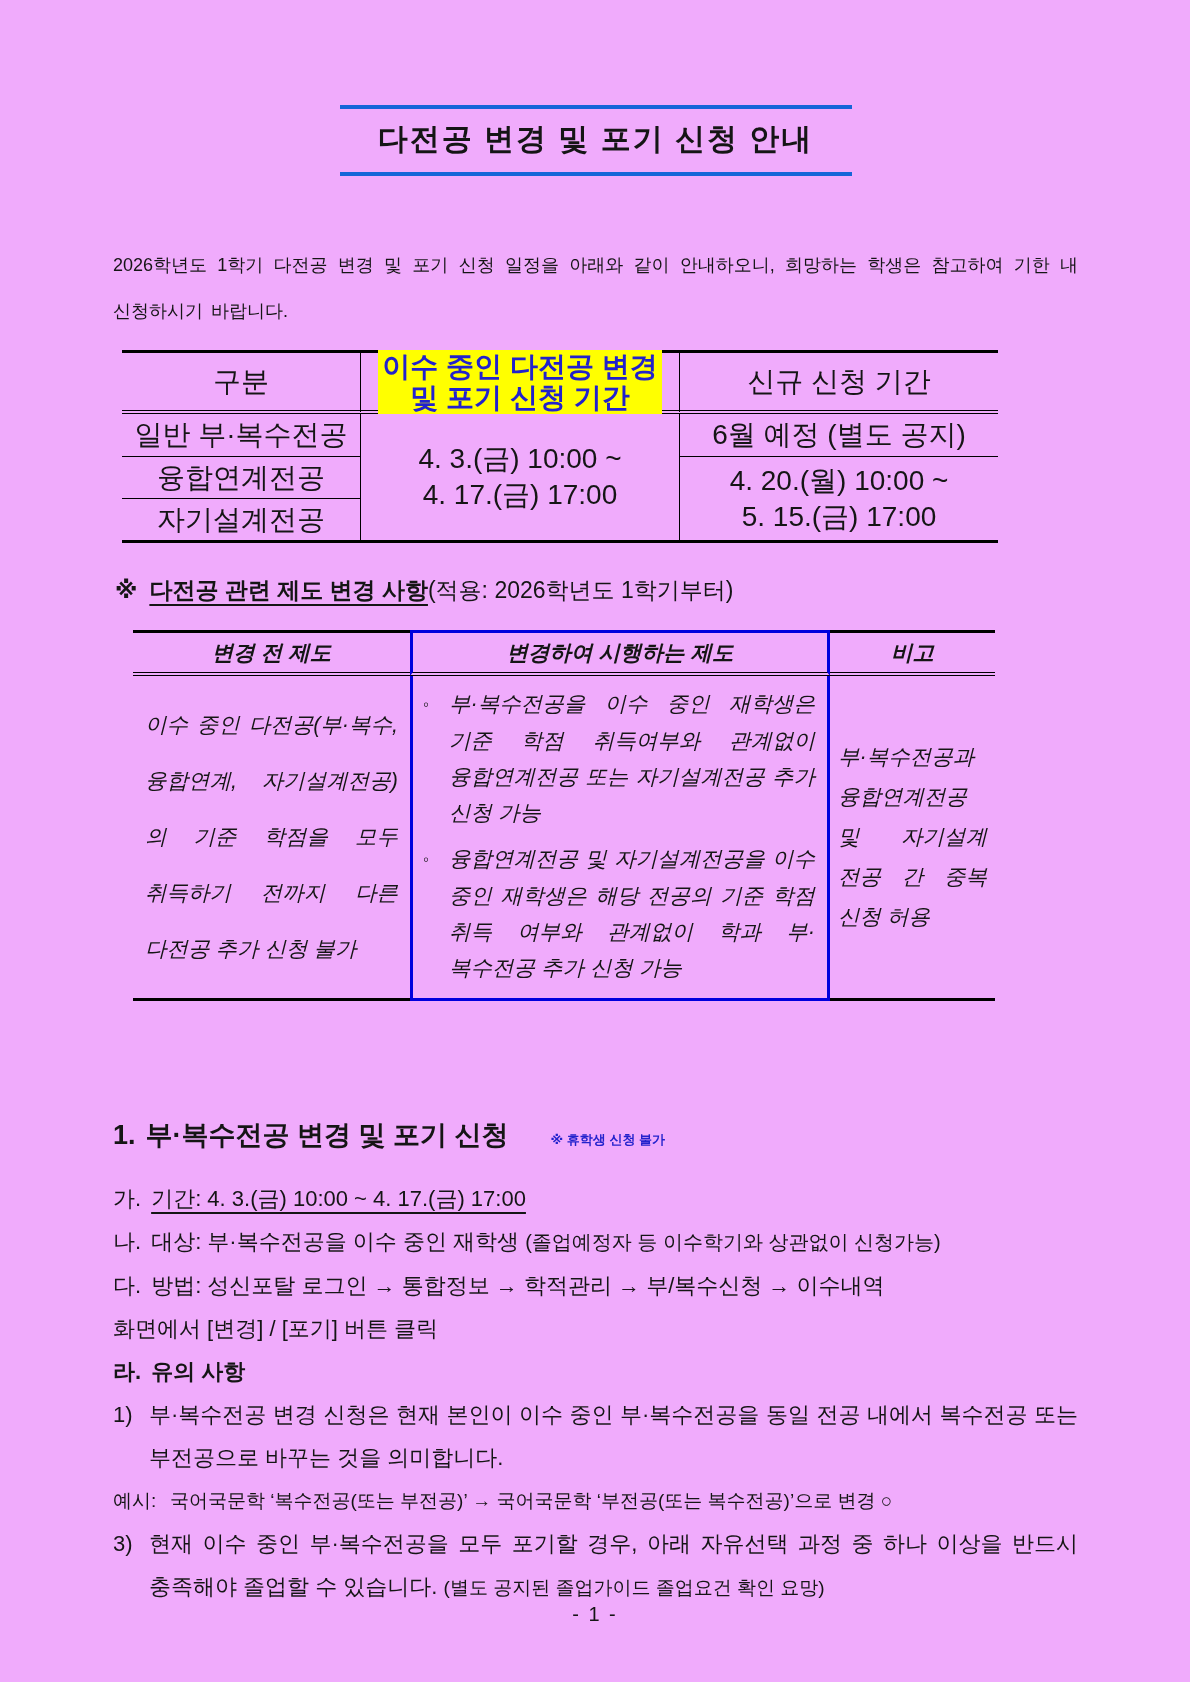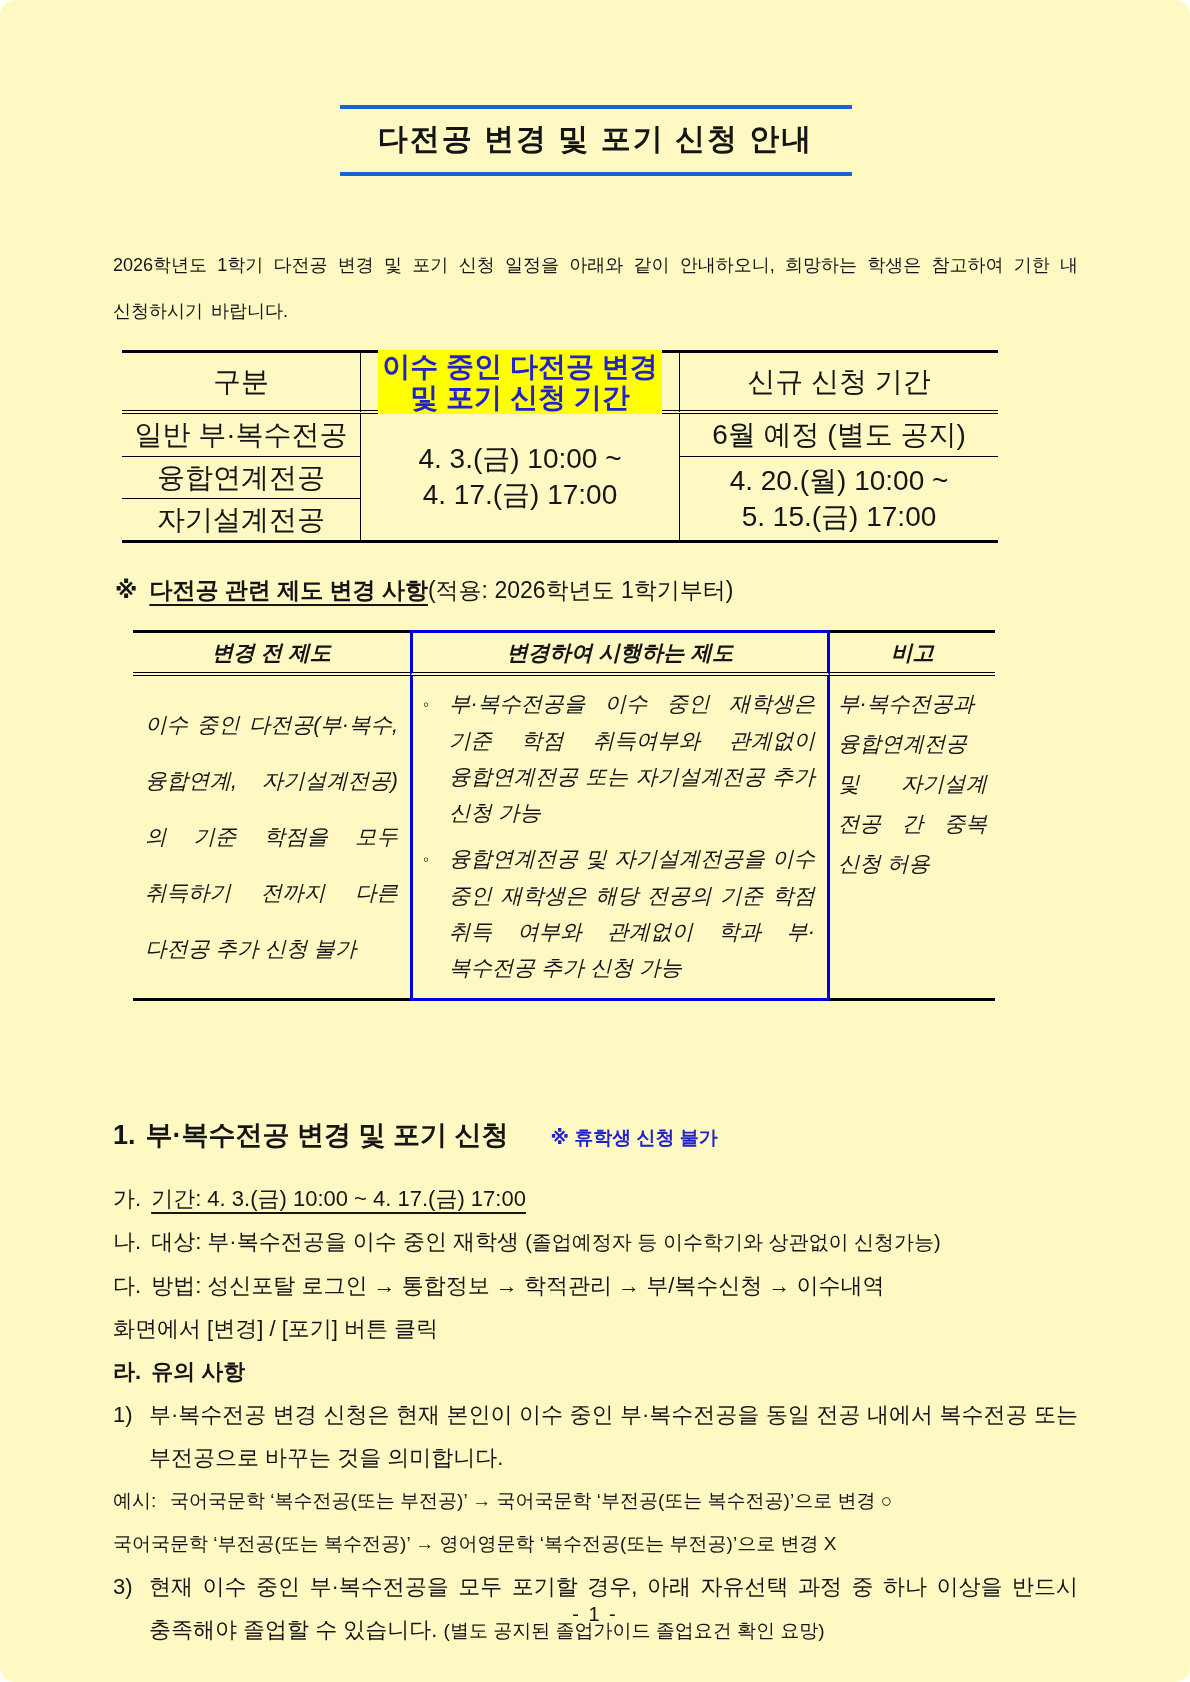--- a/index.html
+++ b/index.html
@@ -1,20 +1,20 @@
 <!DOCTYPE html>
 <html><head>
 <meta charset="utf-8">
 <style>
   html,body { margin:0; padding:0; background:#ffffff; }
   .page {
-    width:1190px; height:1682px; background:#fef9c3; position:relative;
+    width:1190px; height:1682px; background:#f0abfc; position:relative;
     box-sizing:border-box; padding:105px 112px 0 113px;
     font-family:"Liberation Sans","DejaVu Sans",sans-serif;
-    color:#151515; overflow:hidden; word-break:keep-all;border-radius:15px;
+    color:#151515; overflow:hidden; word-break:keep-all;
   }
   
   .title-box {
     width:512px; margin:0 auto; text-align:center;
     border-top:4px solid #1565d8; border-bottom:4px solid #1565d8;
     padding:10px 0 12px 0;
   }
   .title { font-size:30px; font-weight:bold; letter-spacing:2px; }
   
   .intro {
@@ -56,30 +56,30 @@
   }
   .policy .hc { display:flex; align-items:center; justify-content:center; font-weight:bold; }
   .p-h1 { grid-area:1/1; border-top:3px solid #000; border-bottom:4px double #000; }
   .p-h2 { grid-area:1/2; border-top:3px solid #0000dd; border-left:3px solid #0000dd;
           border-right:3px solid #0000dd; border-bottom:4px double #000; }
   .p-h3 { grid-area:1/3; border-top:3px solid #000; border-bottom:4px double #000; }
   .p-b1 { grid-area:2/1; border-bottom:3px solid #000; display:flex; align-items:center;
           padding:10px 12px; line-height:56px; text-align:justify; }
   .p-b2 { grid-area:2/2; border-left:3px solid #0000dd; border-right:3px solid #0000dd;
           border-bottom:3px solid #0000dd; padding:10px 12px 12px 10px; }
-  .p-b3 { grid-area:2/3; border-bottom:3px solid #000; display:flex; 
+  .p-b3 { grid-area:2/3; border-bottom:3px solid #000; display:flex; align-items:center;
           padding:8px 8px; line-height:40px; text-align:justify; }
   .bullet-item { padding-left:26px; text-indent:-26px; line-height:36px; text-align:justify; margin:0; }
   .bullet-item + .bullet-item { margin-top:10px; }
   .bullet-glyph { display:inline-block; width:26px; text-indent:0; font-size:17px; vertical-align:1px; }
   
   .sec1 { margin:116px 0 0 0; }
   .sec1-num, .sec1-title { font-size:27px; font-weight:bold; }
   .sec1-num { margin-right:10px; }
-  .sec1-badge { font-size:19px; font-weight:bold; color:#2222cc; margin-left:42px; }
+  .sec1-badge { font-size:13px; font-weight:bold; color:#2222cc; margin-left:42px; }
   
   .items { margin-top:24px; font-size:22px; }
   .items p { margin:0; line-height:43px; }
   .item { margin-left:32px; }
   .lbl { margin-right:10px; }
   .cont-da { margin-left:149px; }
   .bold { font-weight:bold; }
   .sub { margin-left:62px; padding-left:36px; text-indent:-36px; text-align:justify; }
   .num { display:inline-block; width:36px; text-indent:0; }
   .ex { margin-left:92px; font-size:19px; line-height:40px; padding-left:57px; text-indent:-57px; }
@@ -155,21 +155,20 @@
     <p class="item"><span class="lbl">나.</span><span>대상: 부·복수전공을 이수 중인 재학생</span> <span class="paren20">(졸업예정자 등 이수학기와 상관없이 신청가능)</span></p>
 
     <p class="item"><span class="lbl">다.</span><span>방법: 성신포탈 로그인 → 통합정보 → 학적관리 → 부/복수신청 → 이수내역</span></p>
     <p class="cont-da">화면에서 [변경] / [포기] 버튼 클릭</p>
 
     <p class="item"><span class="lbl bold">라.</span><span class="bold">유의 사항</span></p>
 
     <p class="sub"><span class="num">1)</span><span>부·복수전공 변경 신청은 현재 본인이 이수 중인 부·복수전공을 동일 전공 내에서 복수전공 또는 부전공으로 바꾸는 것을 의미합니다.</span></p>
 
     <p class="ex"><span class="ex-label">예시:</span><span>국어국문학 ‘복수전공(또는 부전공)’ → 국어국문학 ‘부전공(또는 복수전공)’으로 변경 ○</span></p>
-    <p class="ex ex2">국어국문학 ‘부전공(또는 복수전공)’ → 영어영문학 ‘복수전공(또는 부전공)’으로 변경 X</p>
 
 
     <p class="sub"><span class="num">3)</span><span>현재 이수 중인 부·복수전공을 모두 포기할 경우, 아래 자유선택 과정 중 하나 이상을 반드시 충족해야 졸업할 수 있습니다.</span> <span class="paren19">(별도 공지된 졸업가이드 졸업요건 확인 요망)</span></p>
 
   </div>
 
   <div class="pagenum">- 1 -</div>
 
 </div>
 

